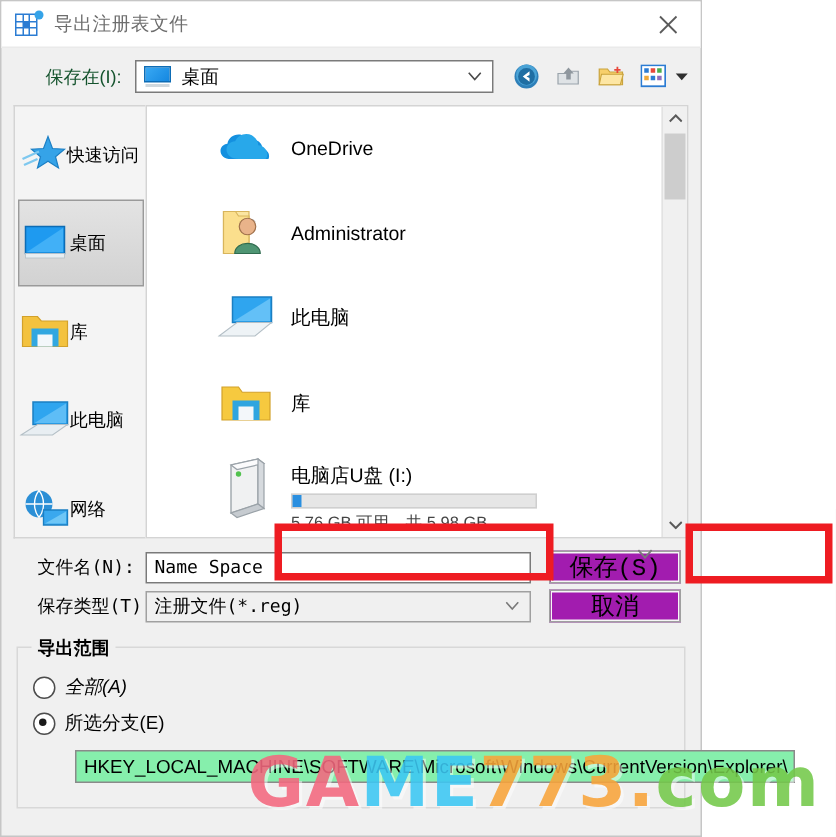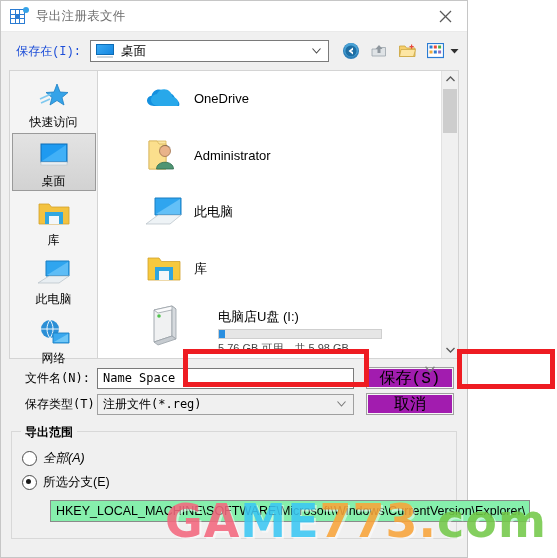--- a/index.html
+++ b/index.html
@@ -85,22 +85,22 @@
     display: flex;
     align-items: center;
     padding: 4px 8px 2px 8px;
     box-sizing: content-box;
   }
   .lookin-label {
     width: 78px;
     text-align: right;
     padding-right: 9px;
     font-size: 12px;
-    color: #1d4ed8;
-    font-family: Liberation Mono, monospace;
+    color: #14532d;
+    font-family: Liberation Sans, sans-serif;
     white-space: nowrap;
   }
   .lookin-combo {
     width: 259px;
     height: 22px;
     background: #fff;
     border: 1px solid #7a7a7a;
     display: flex;
     align-items: center;
     position: relative;
@@ -159,23 +159,23 @@
     border-right: none;
     box-sizing: border-box;
     padding-top: 2px;
     flex: 0 0 auto;
   }
   .place {
     width: 84px;
     height: 58px;
     margin: 1px auto 0 auto;
     display: flex;
-    flex-direction: column;
-    align-items: center;
-    justify-content: flex-end;
+    flex-direction: row;
+    align-items: center;
+    justify-content: flex-start;
     box-sizing: border-box;
     border: 1px solid transparent;
   }
   .place.selected {
     background: linear-gradient(to bottom,#e3e3e3 0%,#d2d2d2 100%);
     border: 1px solid #9a9a9a;
   }
   .place-ico { height: 34px; display:flex; align-items:center; justify-content:center; }
   .place-label {
     font-size: 12px;
@@ -209,21 +209,20 @@
     width: 40px; height: 36px;
     flex: 0 0 auto;
     margin-right: 10px;
     display: flex; align-items: center; justify-content: center;
   }
   .file-name { font-size: 13px; color: #000; }
   .drive-item {
     display: flex;
     align-items: flex-start;
     height: 48px;
-    gap: 24px;
   }
   .drive-info { padding-top: 1px; }
   .drive-title { font-size: 13px; }
   .cap-bar {
     width: 164px; height: 10px;
     background: #e6e6e6;
     border: 1px solid #cfcfcf;
     margin-top: 3px;
     box-sizing: border-box;
   }

